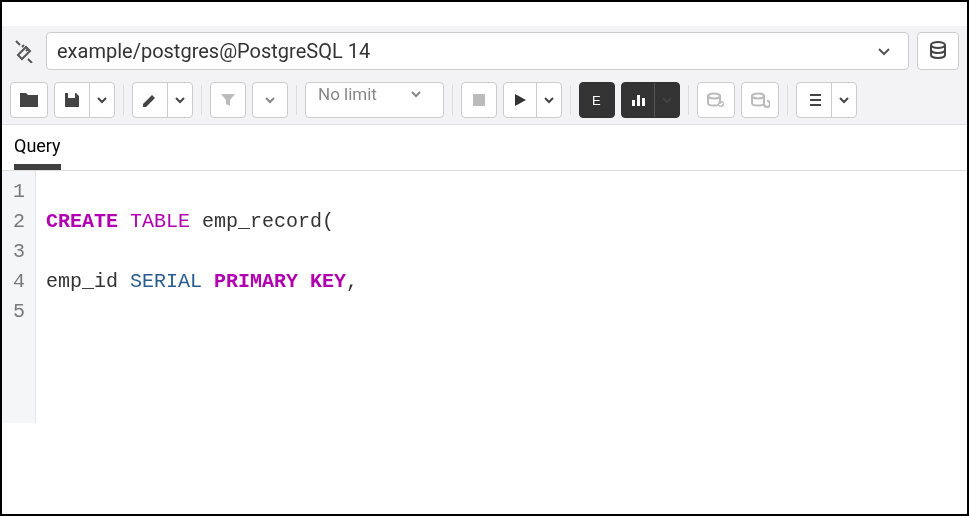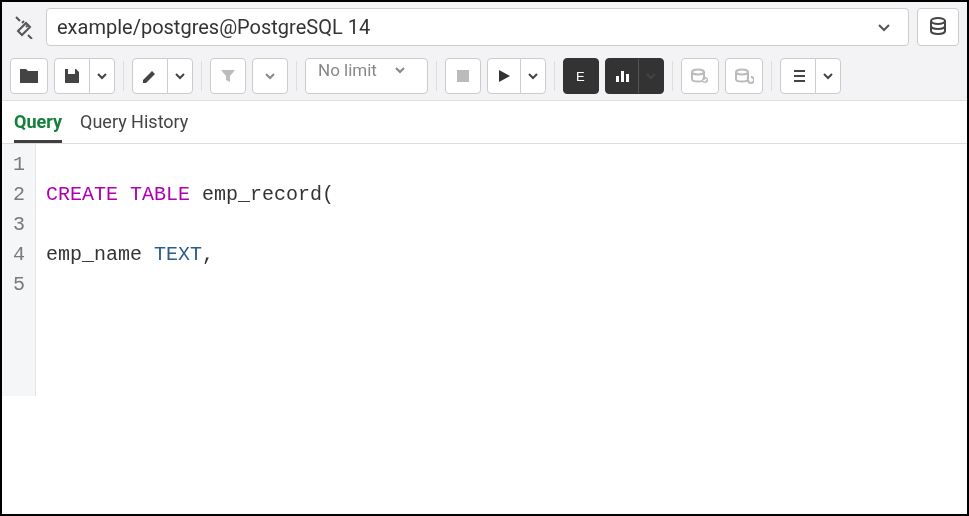--- a/index.html
+++ b/index.html
@@ -10,20 +10,21 @@
     height: 516px;
     border: 2px solid #000;
     overflow: hidden;
   }
   .top-row {
     display: flex;
     align-items: center;
     padding: 6px 8px;
     gap: 8px;
     background: #f3f3f5;
+    margin-top: 24px;
   }
   .plug-icon { width: 28px; height: 28px; display:flex; align-items:center; justify-content:center; color:#555;}
   .conn-box {
     flex: 1;
     display: flex;
     align-items: center;
     border: 1px solid #ccc;
     background: #fff;
     border-radius: 4px;
     height: 38px;
@@ -53,41 +54,41 @@
     display:flex; align-items:center; justify-content:center;
     color:#444;
     padding: 0 8px;
     min-width: 36px;
   }
   .btn.dark { background:#333; color:#fff; border-color:#333;}
   .btn.split { padding:0; }
   .btn.split .main { padding:0 8px; display:flex; align-items:center; justify-content:center; height:100%;}
   .btn.split .caret { padding:0 6px; border-left:1px solid #ccc; height:100%; display:flex; align-items:center;}
   .btn.dark.split .caret { border-left:1px solid #555;}
-  .limit-btn { color:#888; font-size:17px; padding:0 20px 12px 12px; gap:16px;}
+  .limit-btn { color:#888; font-size:17px; padding:0 20px 12px 12px; gap:32px;}
   .sep { width:1px; height:30px; background:#ddd; margin:0 2px;}
   .tabs {
     display:flex; gap:18px;
     padding: 10px 12px 0 12px;
     font-size: 18px;
     color:#444;
     border-bottom:1px solid #ddd;
   }
   .tab { padding-bottom:8px; cursor:pointer;}
-  .tab.active { color:#15803d; border-bottom:3px solid #404040; font-weight:700;}
+  .tab.active { color:#000000; border-bottom:6px solid #404040; font-weight:400;}
   .editor { display:flex; font-family: "Consolas","Courier New",monospace; font-size:20px;}
   .gutter {
     background:#f5f6f8; color:#7a7a7a;
     text-align:right; padding:6px 10px 6px 6px;
     border-right:1px solid #e5e5e5;
     line-height:30px;
     min-width:34px;
   }
   .code { padding:6px 10px; line-height:30px; color:#333; white-space:pre;}
-  .kw-crt { color:#b000b0; font-weight:normal;}
+  .kw-crt { color:#b000b0; font-weight:bold;}
   .kw-tbl { color:#b000b0; font-weight:normal;}
   .kw-type { color:#2a5d8f;}
   .kw-pk { color:#b000b0; font-weight:bold;}
   .blankline { height:30px;}
   svg { display:block;}
 </style>
 </head>
 <body>
 
 <div class="top-row">
@@ -227,29 +228,28 @@
     <span class="caret">
       <svg width="12" height="12" viewBox="0 0 12 12">
           <path d="M2 4l4 4 4-4" stroke="#444" stroke-width="2" fill="none"></path>
         </svg>
     </span>
   </div>
 </div>
 
 <div class="tabs">
   <div class="tab active">Query</div>
-  <div class="tab">Query History</div>
 </div>
 
 <div class="editor">
   <div class="gutter">
     <div>1</div>
     <div>2</div>
     <div>3</div>
     <div>4</div>
     <div>5</div>
   </div>
   <div class="code">
 <div><span class="kw-crt">CREATE</span> <span class="kw-tbl">TABLE</span><span> emp_record(</span></div>
-<div><span>emp_name </span><span class="kw-type">TEXT</span><span>,</span></div>
+<div><span>emp_id </span><span class="kw-type">SERIAL</span><span> </span><span class="kw-pk">PRIMARY KEY</span><span>,</span></div>
 <div class="blankline"></div>
   </div>
 </div>
 
 </body></html>

